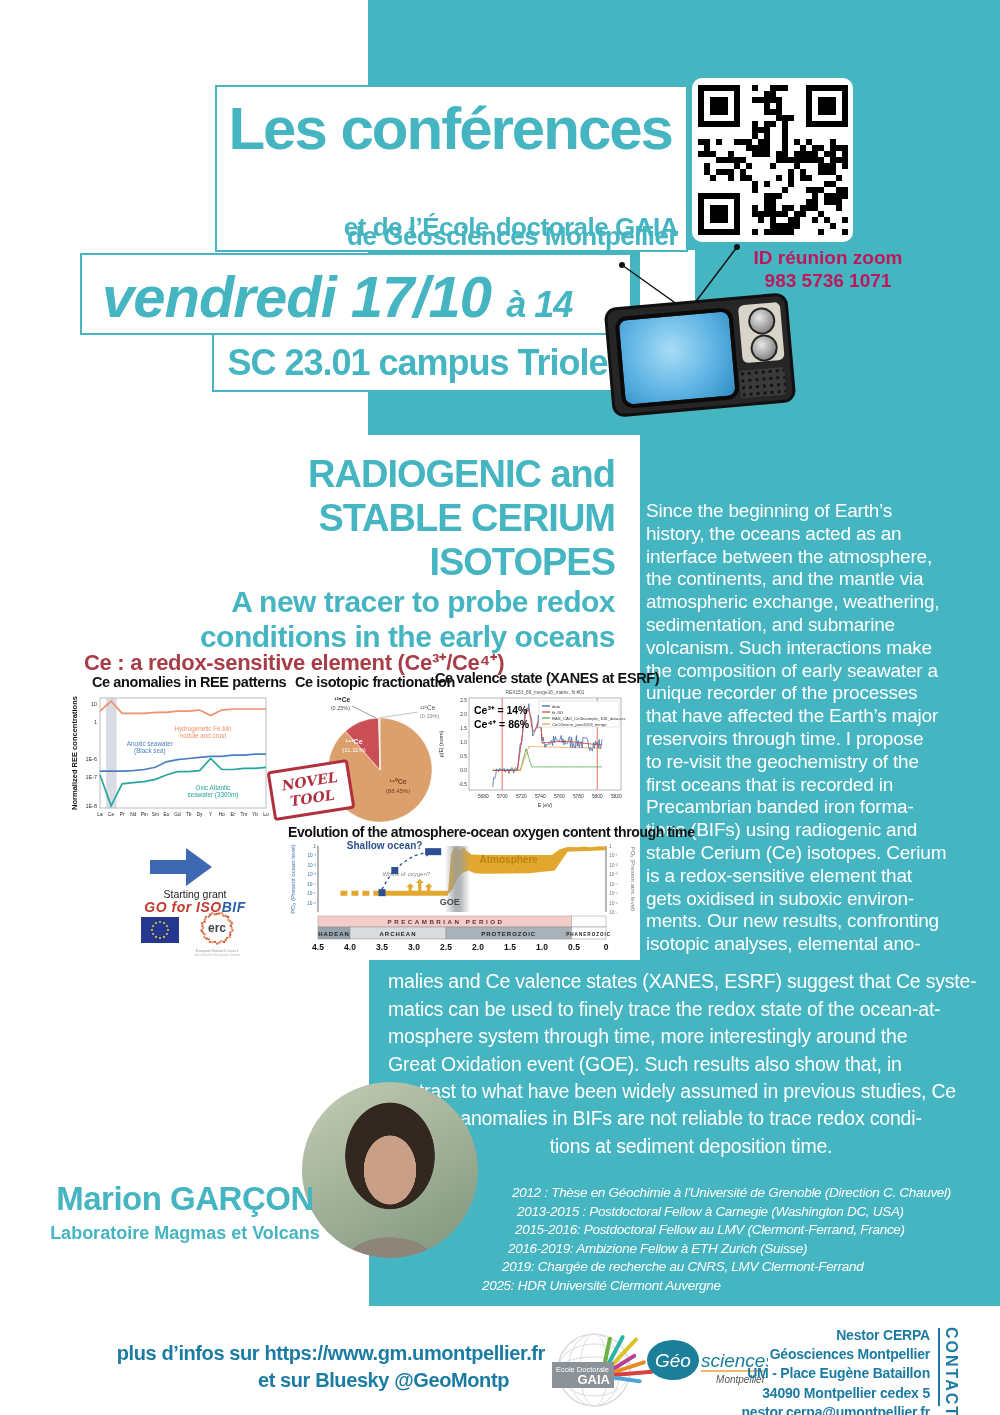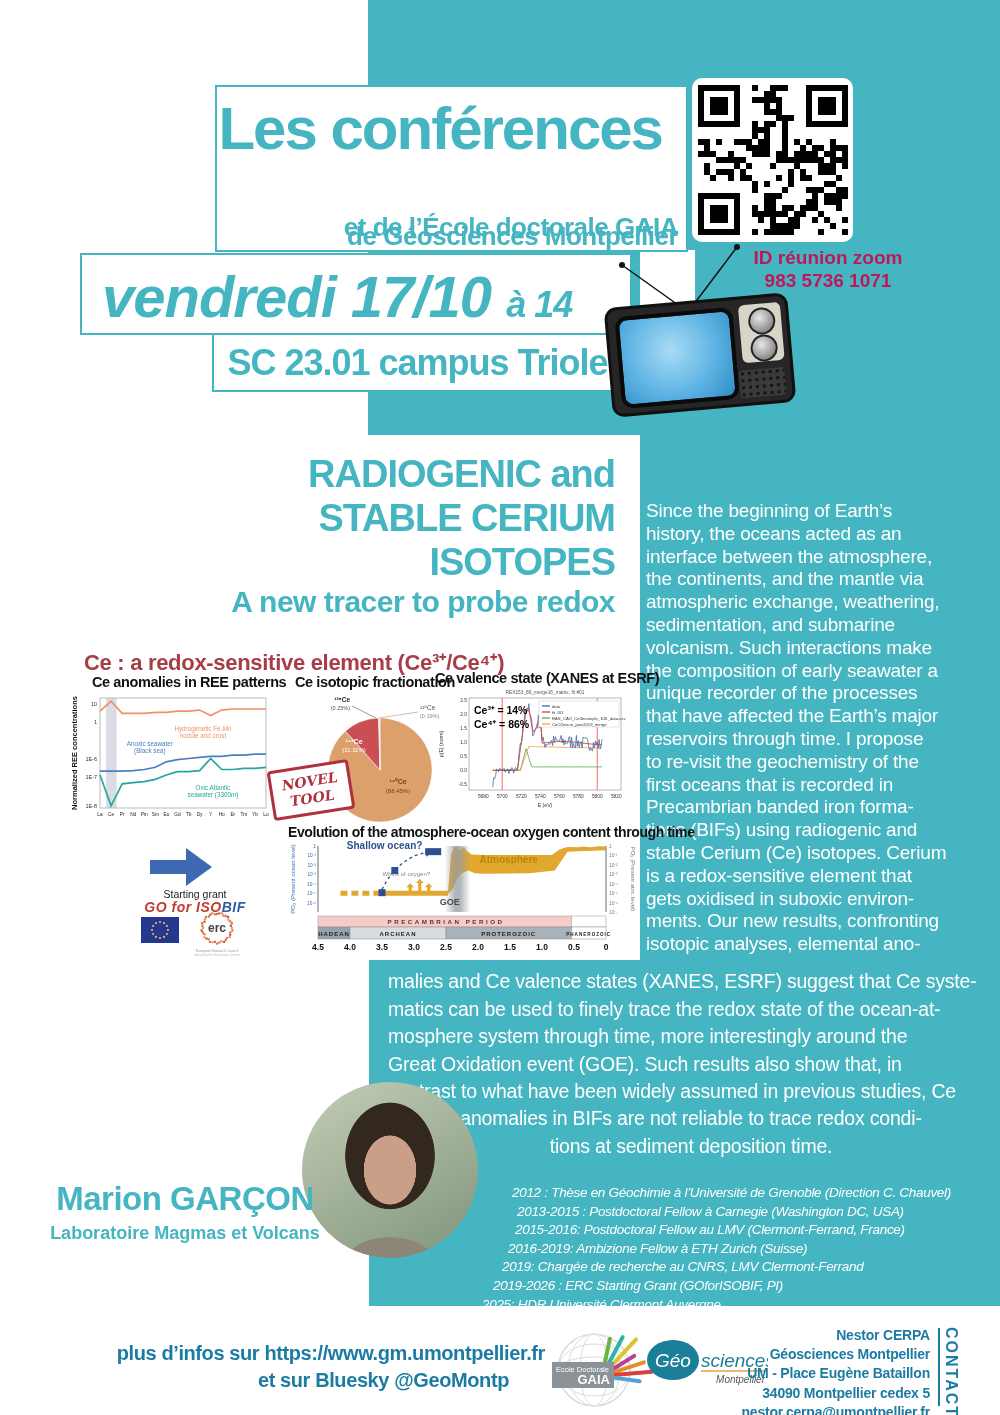--- a/index.html
+++ b/index.html
@@ -65,21 +65,21 @@
 <body>
 
 <div class="poster">
 
   <div class="abs teal-block" style="left:368px;top:0;width:272px;height:435px;"></div>
   <div class="abs teal-block" style="left:640px;top:0;width:360px;height:962px;"></div>
   <div class="abs teal-block" style="left:369px;top:960px;width:631px;height:346px;"></div>
   <div class="abs" style="left:640px;top:250px;width:55px;height:60px;background:#fff;"></div>
 
   <div class="abs collage-box" style="left:215px;top:85px;width:469px;height:163px;">
-    <div class="abs headline teal-text" style="right:24px;top:12px;text-align:right;">Les conférences</div>
+    <div class="abs headline teal-text" style="right:14px;top:12px;text-align:right;">Les conférences</div>
     <div class="abs subtitle teal-text" style="right:8px;top:96px;margin-top:39px;">de Géosciences Montpellier</div>
     <div class="abs subtitle teal-text" style="right:8px;top:126px;">et de l’École doctorale GAIA</div>
   </div>
   <div class="abs collage-box" style="left:80px;top:253px;width:548px;height:78px;font-style:italic;">
     <span class="dateline teal-text" style="position:absolute;left:20px;top:8px;"><span>vendredi 17/10</span> <span class="timesuffix">à 14</span></span>
   </div>
   <div class="abs collage-box" style="left:212px;top:333px;width:418px;height:55px;">
     <div class="location teal-text" style="text-align:center;margin-top:7px;">SC 23.01 campus Triolet</div>
   </div>
 
@@ -293,20 +293,21 @@
       <div class="knob" style="top:4px;"></div>
       <div class="knob" style="top:31px;"></div>
     </div>
     <div class="tv-speaker"></div>
   </div>
 
   <div class="abs" style="left:155px;top:452px;width:460px;text-align:right;">
     <div class="talk-title-1 teal-text">RADIOGENIC and</div>
     <div class="talk-title-1 teal-text">STABLE CERIUM ISOTOPES</div>
     <div class="talk-title-2 teal-text">A new tracer to probe redox</div>
+    <div class="talk-title-2 teal-text">conditions in the early oceans</div>
   </div>
 
   <div class="abs abstract-col pre" style="left:646px;top:500px;">Since the beginning of Earth’s
 history, the oceans acted as an
 interface between the atmosphere,
 the continents, and the mantle via
 atmospheric exchange, weathering,
 sedimentation, and submarine
 volcanism. Such interactions make
 the composition of early seawater a
@@ -581,21 +582,20 @@
   <div class="abs" style="left:40px;top:1180px;width:290px;">
     <div class="speaker-name teal-text">Marion GARÇON</div>
     <div class="speaker-affil teal-text" style="margin-top:5px;">Laboratoire Magmas et Volcans</div>
   </div>
   <div class="abs" style="left:482px;top:1184px;width:480px;">
     <div class="cv" style="margin-left:30px;">2012 : Thèse en Géochimie à l’Université de Grenoble (Direction C. Chauvel)</div>
     <div class="cv" style="margin-left:35px;">2013-2015 : Postdoctoral Fellow à Carnegie (Washington DC, USA)</div>
     <div class="cv" style="margin-left:33px;">2015-2016: Postdoctoral Fellow au LMV (Clermont-Ferrand, France)</div>
     <div class="cv" style="margin-left:26px;">2016-2019: Ambizione Fellow à ETH Zurich (Suisse)</div>
     <div class="cv" style="margin-left:20px;">2019: Chargée de recherche au CNRS, LMV Clermont-Ferrand</div>
-    <div class="cv" style="margin-left:11px;">2019-2026 : ERC Starting Grant (GOforISOBIF, PI)</div>
     <div class="cv" style="margin-left:0;">2025: HDR Université Clermont Auvergne</div>
   </div>
 
   <div class="abs footer-info" style="left:100px;top:1340px;width:445px;">
     <div>plus d’infos sur https://www.gm.umontpellier.fr</div>
     <div style="padding-right:36px;">et sur Bluesky @GeoMontp</div>
   </div>
 
   <svg class="abs" width="104" height="88" style="left:552px;top:1324px;" viewBox="0 0 104 88">
     <circle cx="42" cy="46" r="36" fill="#fff" stroke="#d2d7da" stroke-width="1.2"></circle>

